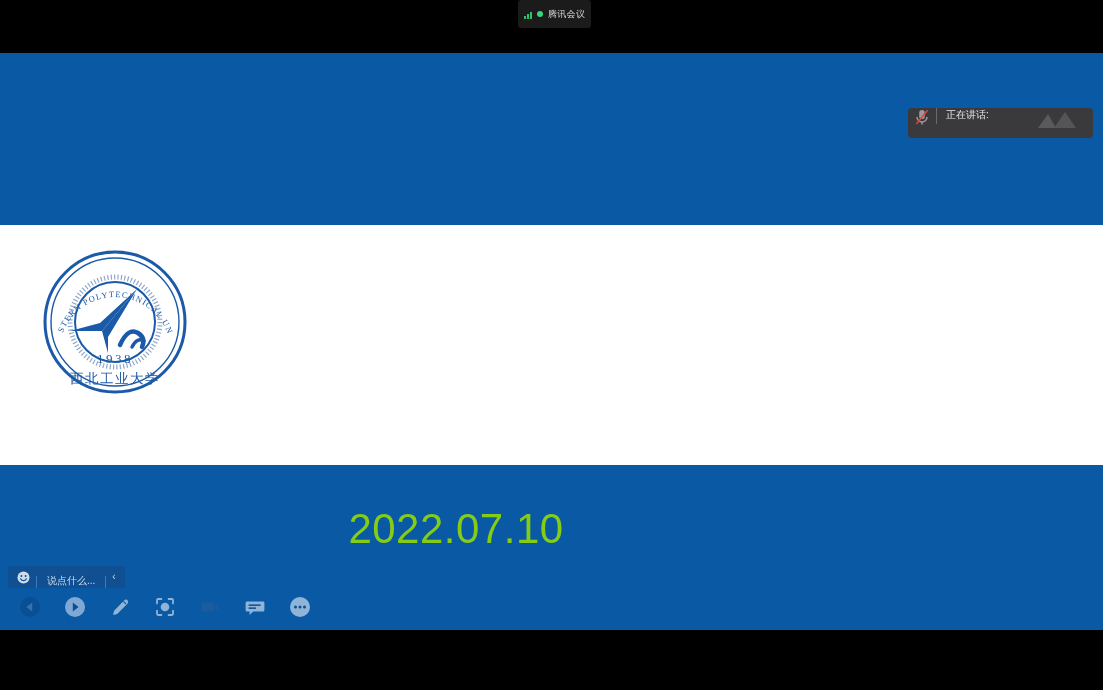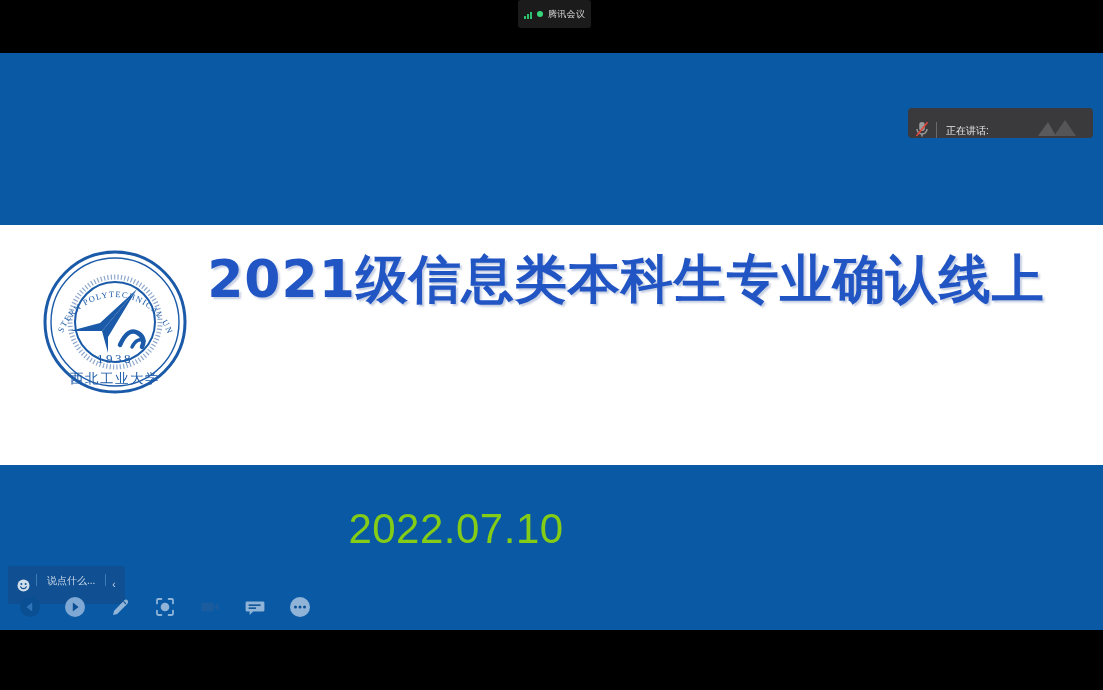--- a/index.html
+++ b/index.html
@@ -117,21 +117,21 @@
   }
 
   
   .speaking-box {
     position: absolute;
     left: 908px; top: 55px;
     width: 185px; height: 30px;
     background: #3a3a3c;
     border-radius: 4px;
     display: flex;
-    align-items: flex-end;
+    align-items: flex-start;
     overflow: hidden;
   }
   .mic-wrap {
     width: 28px;
     display: flex;
     align-items: center;
     justify-content: center;
     flex: none;
   }
   .mic-wrap svg { display: block; }
@@ -154,24 +154,24 @@
     flex: none;
   }
   .speaker-avatar svg { display: block; }
 
   
   .chat-input-bar {
     position: absolute;
     left: 8px; top: 513px;
     height: 22px;
     display: flex;
-    align-items: flex-start;
+    align-items: flex-end;
     background: #0f4f92;
     border-radius: 3px;
-    padding: 8px 2px;
+    padding: 0 2px;
   }
   .emoji-btn {
     width: 26px; height: 22px;
     display: flex; align-items: center; justify-content: center;
   }
   .emoji-btn svg { display: block; }
   .chat-div {
     width: 1px; height: 12px;
     background: #3d7ab8;
   }
@@ -251,21 +251,20 @@
         <path d="M 90 98 q 5 -10 12 -6" fill="none" stroke="#1a5aa8" stroke-width="3.5" stroke-linecap="round"></path>
         <text font-family="'Liberation Serif', serif" font-size="8.4" fill="#1a5aa8" letter-spacing="1.15">
           <textPath href="#arcTop" startOffset="50%" text-anchor="middle">NORTHWESTERN POLYTECHNICAL UNIVERSITY</textPath>
         </text>
         <text x="73" y="114" text-anchor="middle" font-family="'Liberation Serif', serif" font-size="13" fill="#1a5aa8" letter-spacing="2.5">1938</text>
         <text x="73" y="134" text-anchor="middle" font-family="'DejaVu Sans', sans-serif" font-size="13.5" fill="#1a5aa8" letter-spacing="1.5">西北工业大学</text>
       </svg>
     </div>
 
     <div class="slide-title">
-      <span>2021级信息类本科生专业确认线上</span>
     </div>
 
     <div class="slide-date">2022.07.10</div>
   </div>
 
   <div class="speaking-box">
     <span class="mic-wrap">
       <svg width="16" height="18" viewBox="0 0 16 18" xmlns="http://www.w3.org/2000/svg">
         <rect x="5.2" y="2" width="5.6" height="9" rx="2.8" fill="#9a9a9c"></rect>
         <path d="M3 9 a5 5 0 0 0 10 0" fill="none" stroke="#9a9a9c" stroke-width="1.5"></path>

